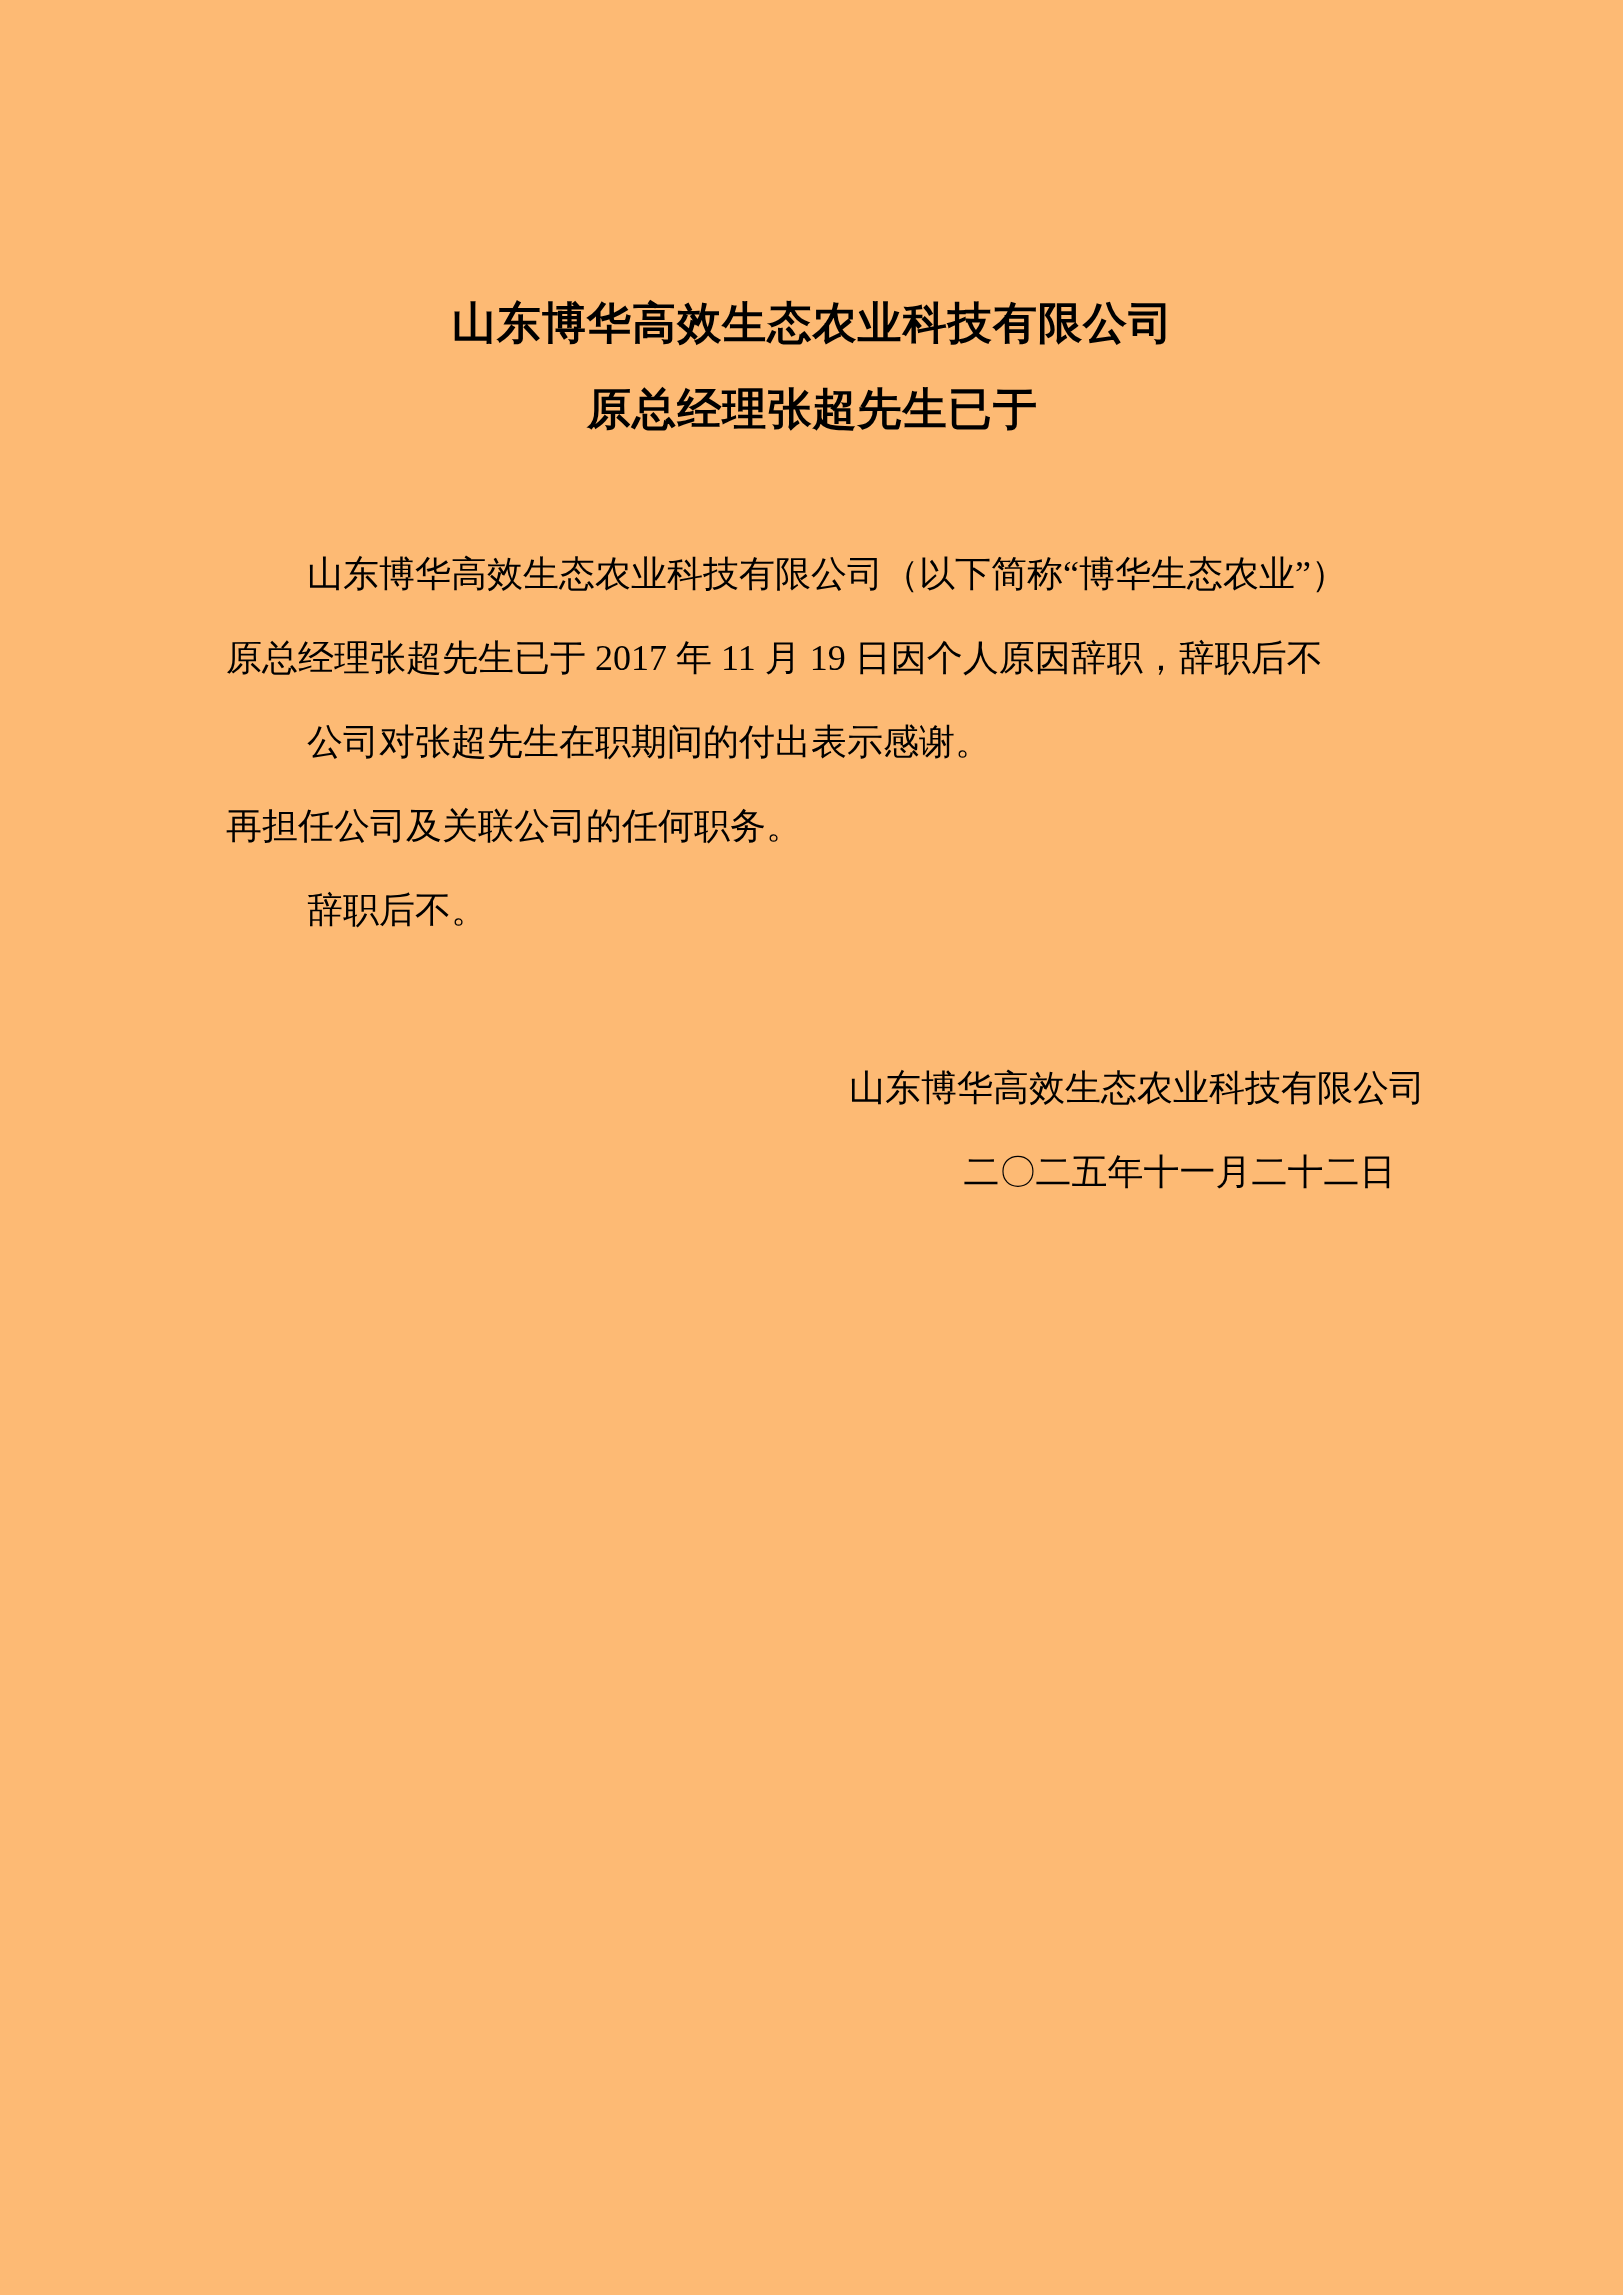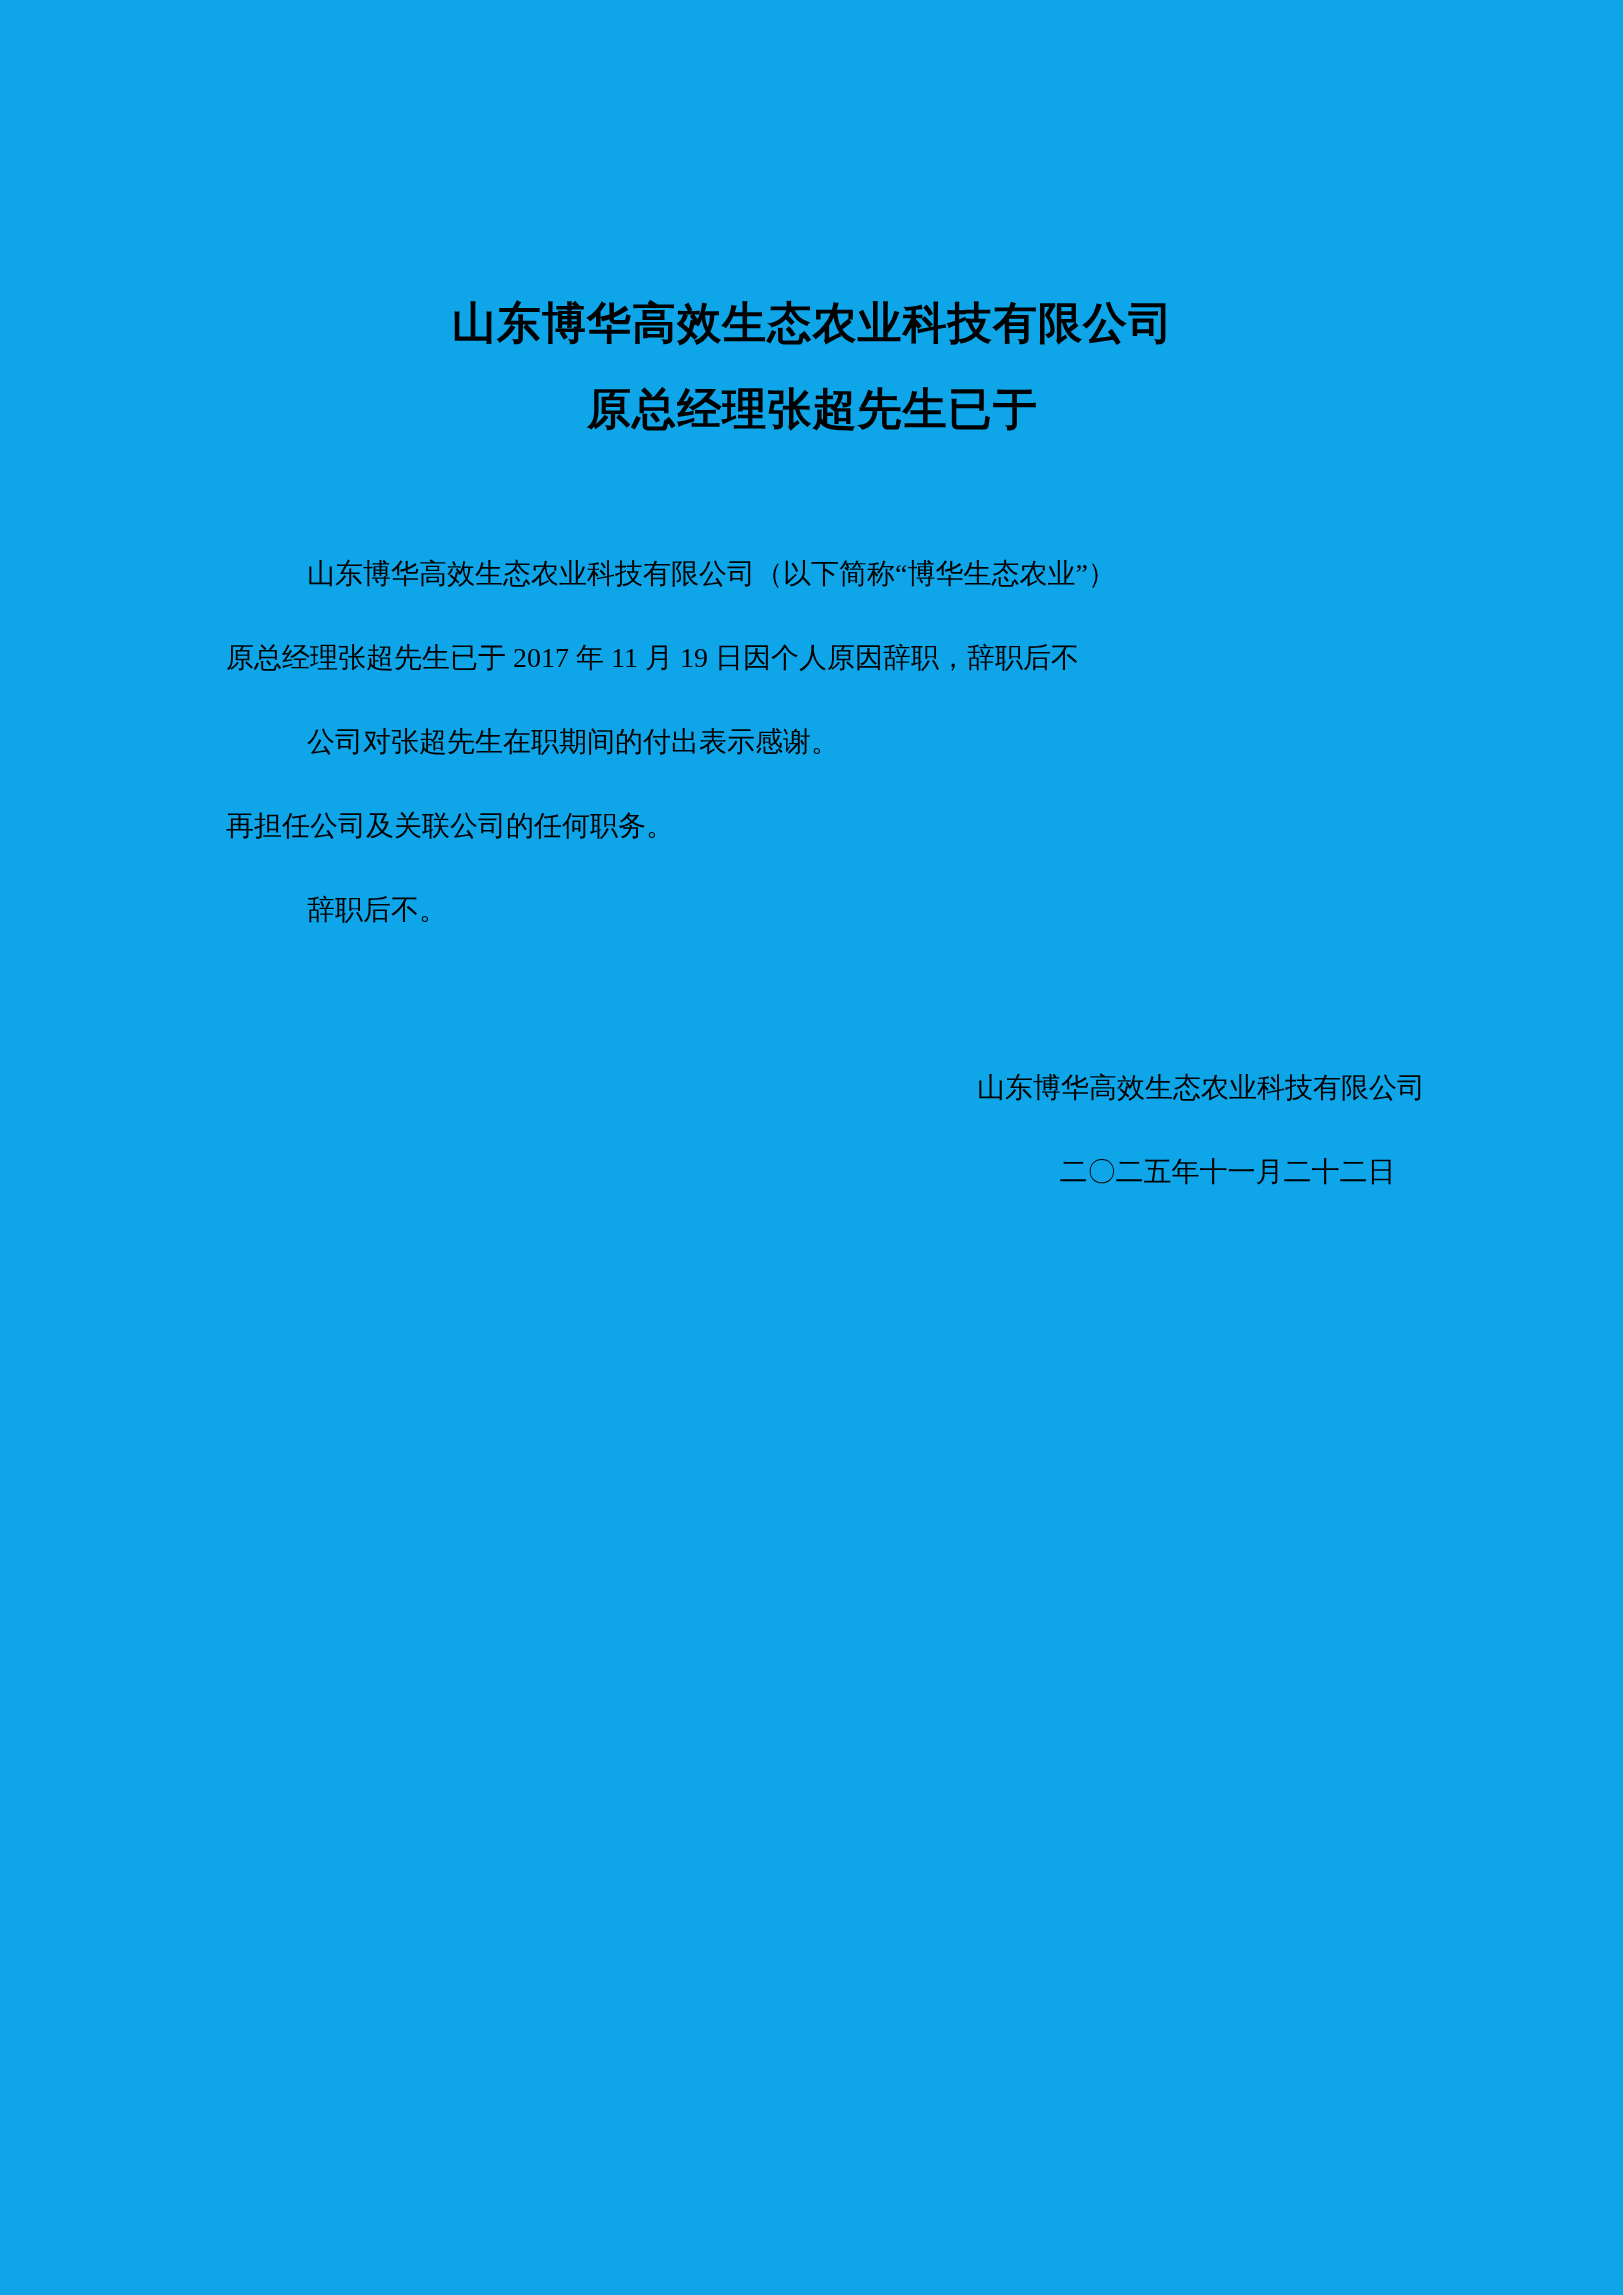--- a/index.html
+++ b/index.html
@@ -4,40 +4,40 @@
 <style>
   html, body {
     margin: 0;
     padding: 0;
     background: #ffffff;
   }
   .page {
     position: relative;
     width: 1623px;
     height: 2295px;
-    background: #0ea5e9;
+    background: #fdba74;
     color: #000000;
     font-family: "Liberation Serif", "DejaVu Serif", serif;
     overflow: hidden;
     box-sizing: border-box;
   }
   .doc {
     box-sizing: border-box;
     padding: 281px 224px 0 226px;
   }
   .title {
     font-size: 44px;
     font-weight: 700;
     text-align: center;
     line-height: 86px;
     letter-spacing: 1.1px;
     white-space: nowrap;
   }
   .body-line {
-    font-size: 28px;
+    font-size: 36px;
     line-height: 84px;
     white-space: nowrap;
   }
   .para-first {
     margin-top: 79px;
   }
   .indent {
     text-indent: 81px;
   }
   .signature-block {

